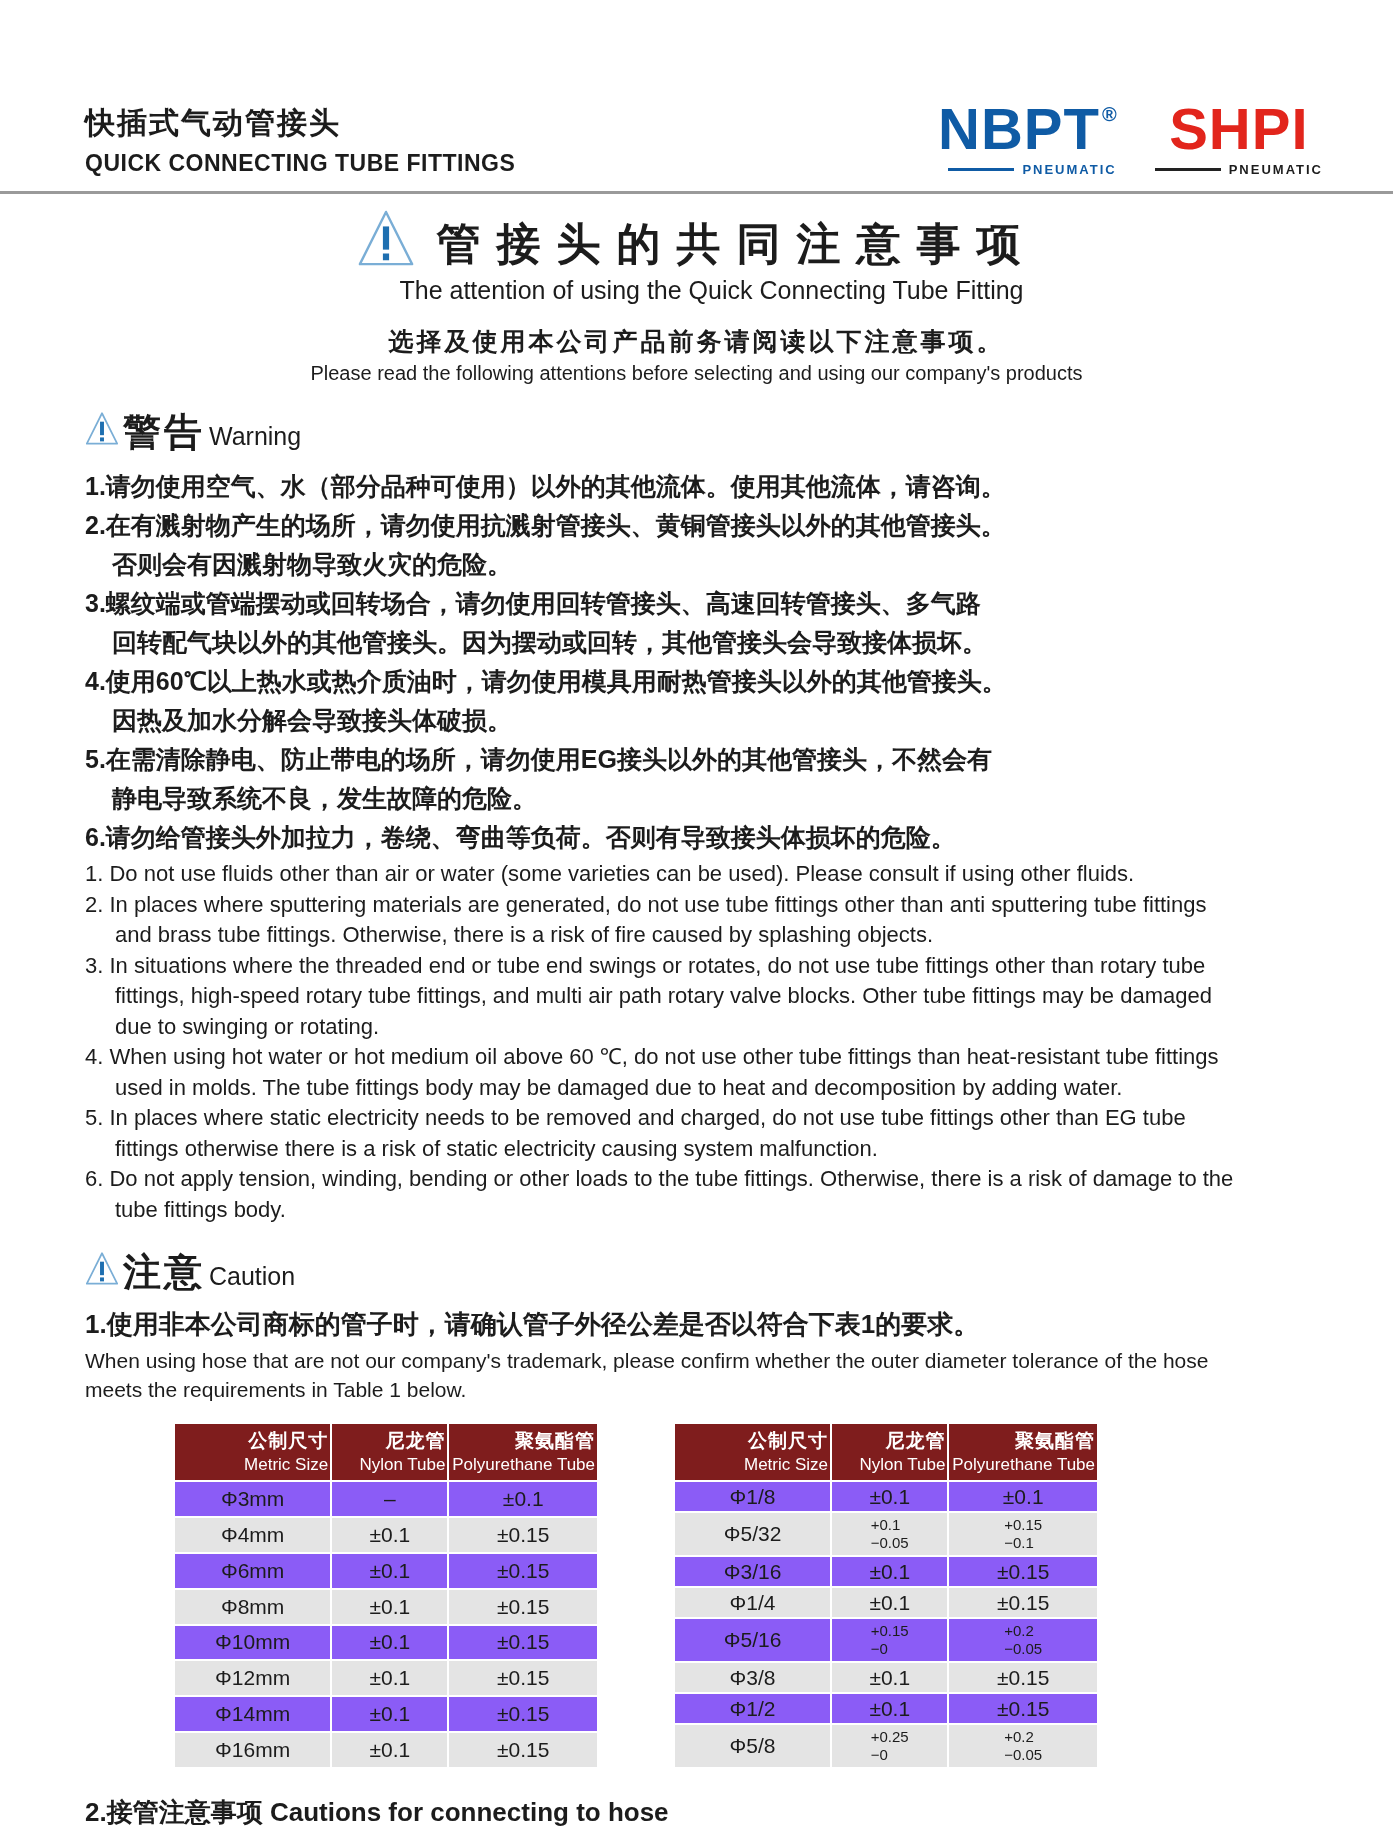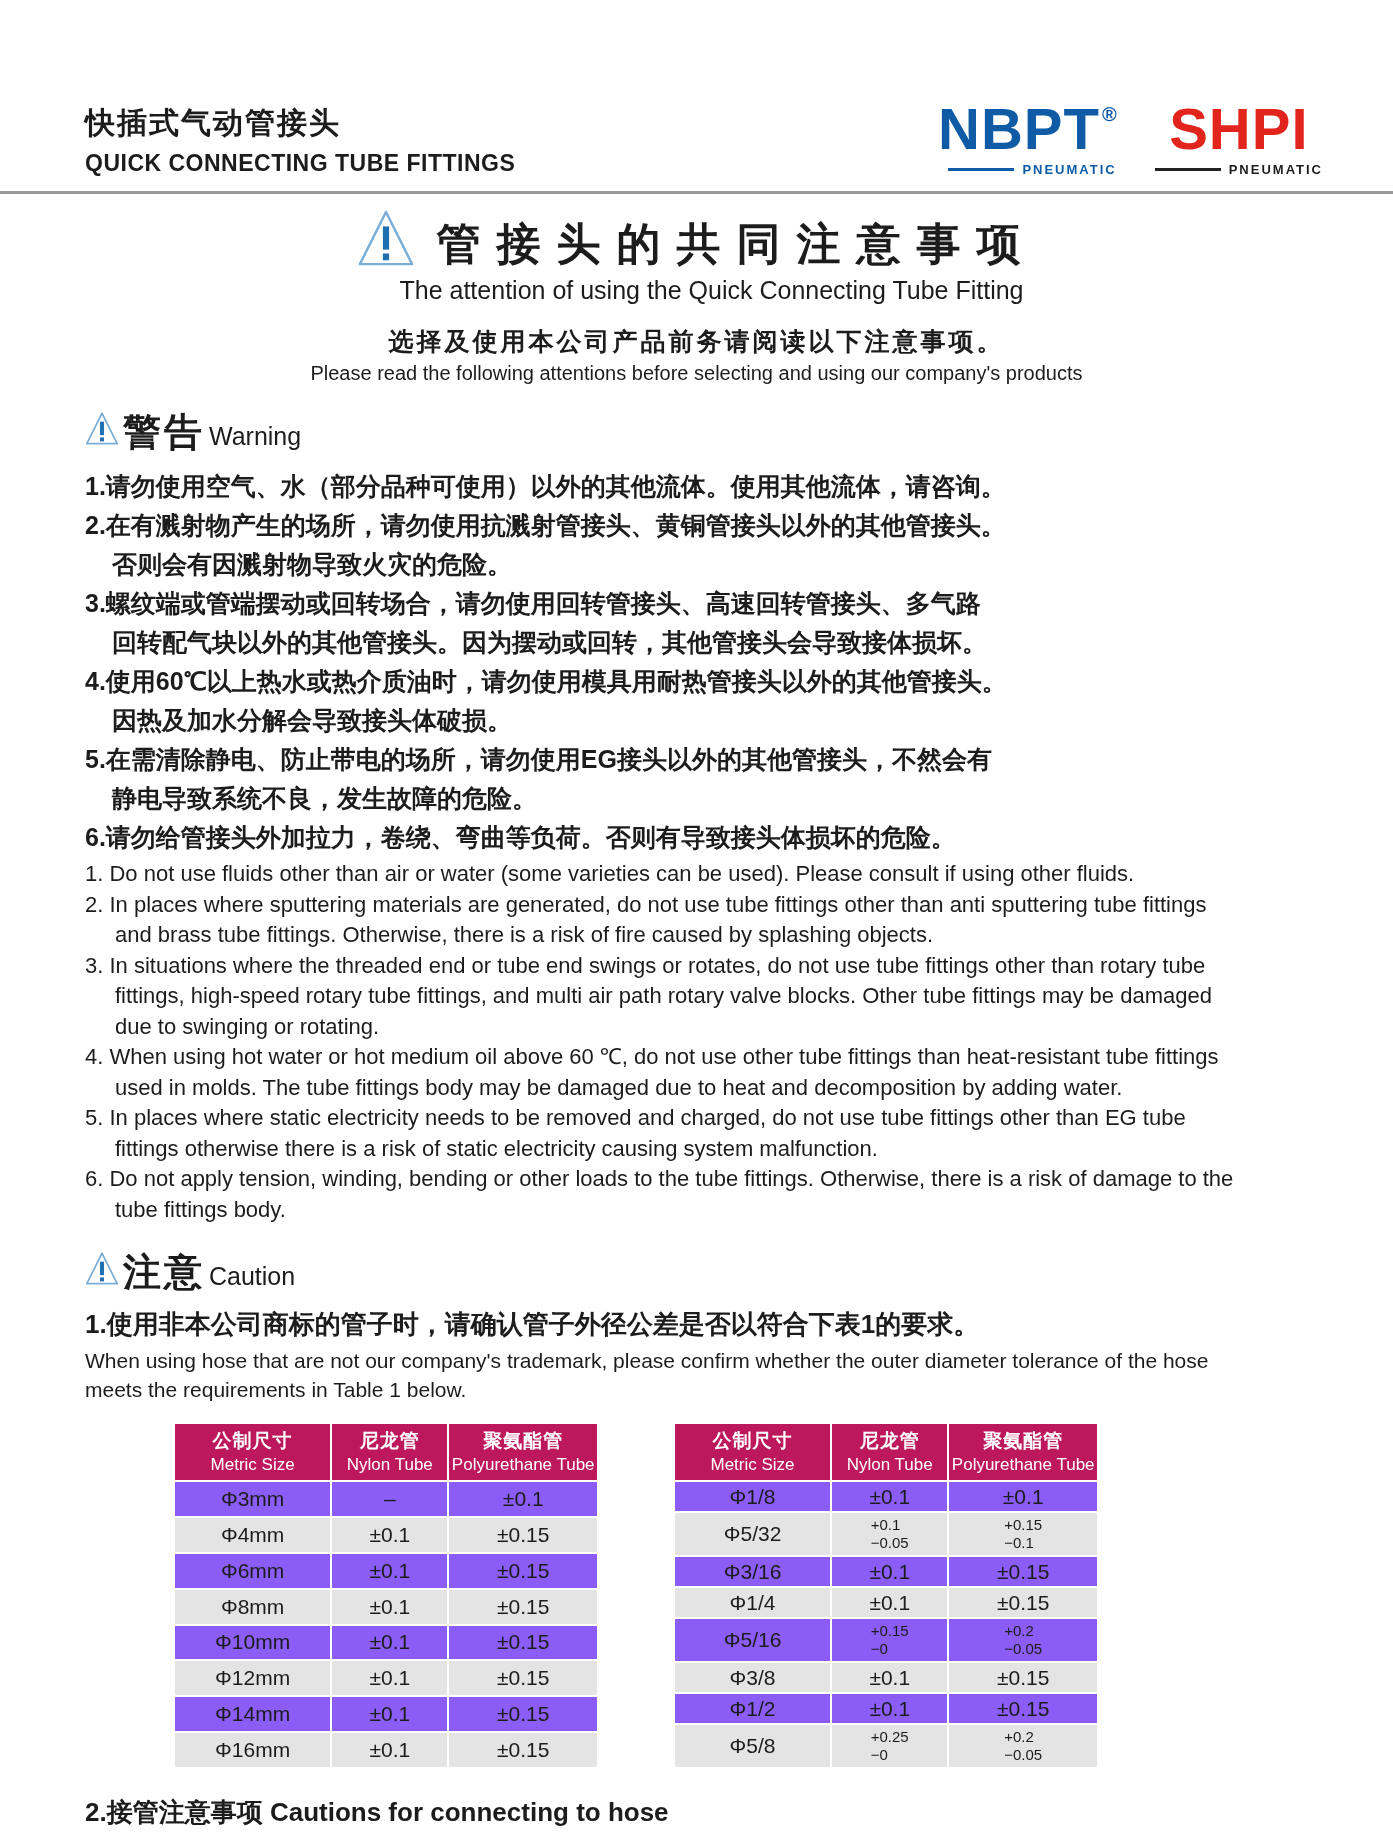--- a/index.html
+++ b/index.html
@@ -49,21 +49,21 @@
 
   .caution-zh { font-size:26px; font-weight:bold; margin-top:16px; }
   .caution-en { font-size:21px; line-height:29px; margin-top:4px; width:1130px; }
 
   .tbl-label { font-size:24px; font-weight:bold; margin-top:26px; }
 
   
   .tables { display:flex; gap:74px; margin-left:173px; margin-top:18px; }
   table.od { border-collapse:collapse; width:426px; }
   table.od th, table.od td { border:2px solid #fff; text-align:center; vertical-align:middle; }
-  table.od thead th { background:#be185d; color:#fff; padding:4px 2px 5px; }
+  table.od thead th { background:#7f1d1d; color:#fff; padding:4px 2px 5px;text-align:right; }
   .th-zh { display:block; font-size:19px; font-weight:bold; letter-spacing:1px; }
   .th-en { display:block; font-size:17px; font-weight:normal; margin-top:1px; }
   table.od td { font-size:21px; height:31px; padding:0 2px; }
   tr.dark td { background:#8b5cf6; }
   tr.light td { background:#e4e4e4; }
   .stack { display:inline-block; text-align:left; white-space:pre-line; font-size:15px; line-height:18px; padding:3px 0; }
   col.c1 { width:158px; } col.c2 { width:118px; } col.c3 { width:150px; }
 
   
   .sec2-head { font-size:26px; font-weight:bold; margin-top:26px; }

